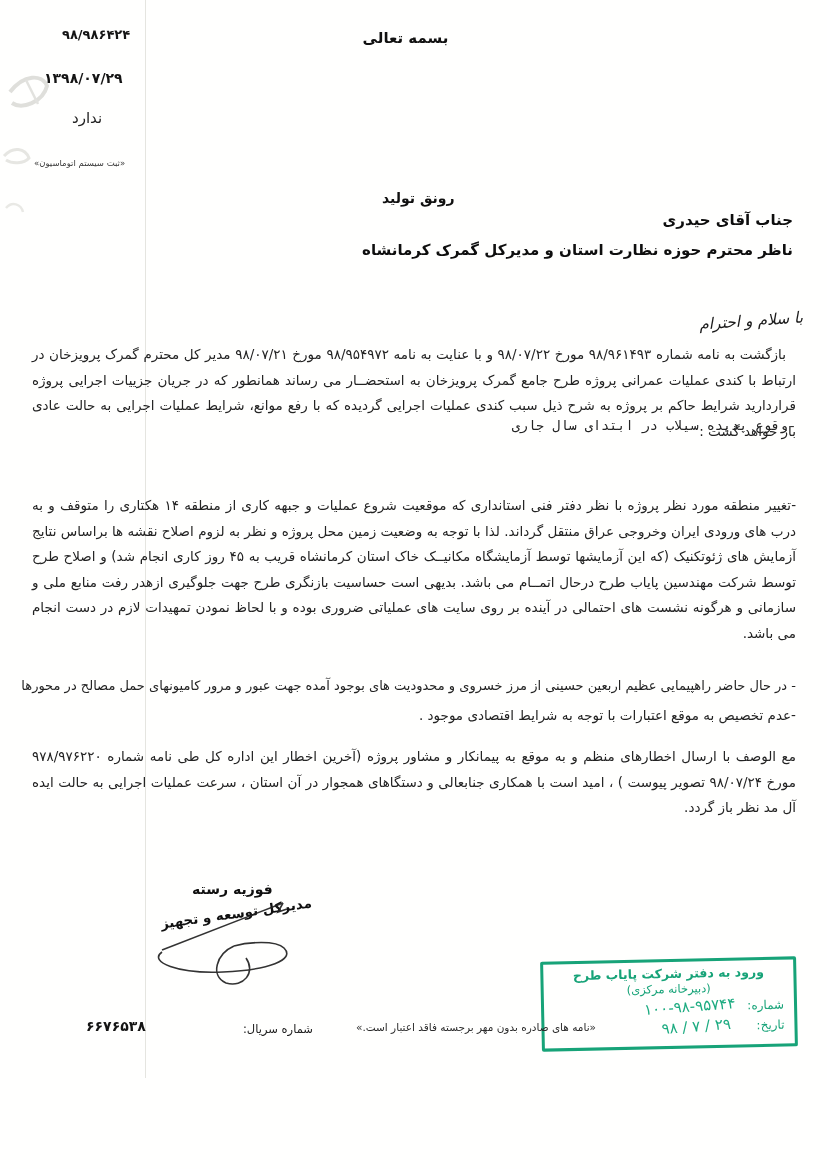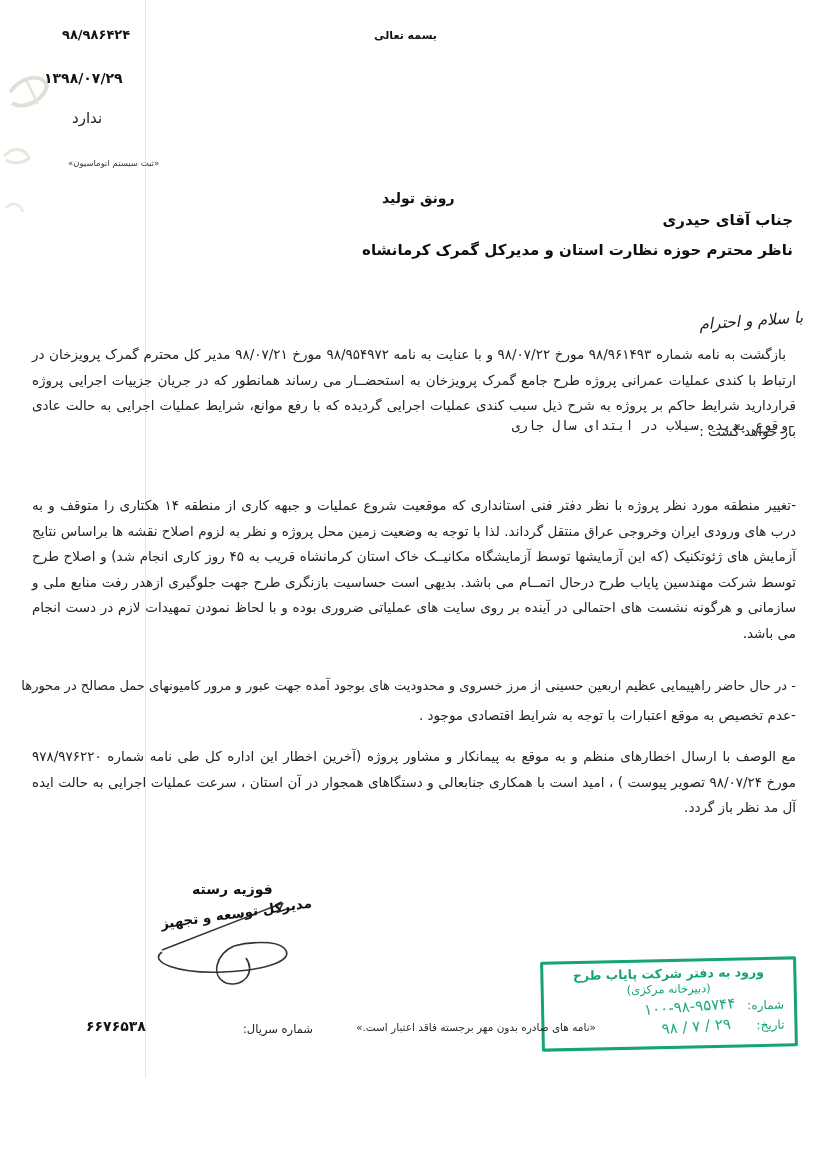--- a/index.html
+++ b/index.html
@@ -3,25 +3,25 @@
 <meta charset="utf-8">
 <style>
   html,body{margin:0;padding:0;background:#ffffff;}
   .page{
     position:relative;width:827px;height:1169px;background:#fffffe;
     font-family:"DejaVu Sans",sans-serif;color:#1c1c1c;direction:rtl;
     overflow:hidden;margin:0 auto;
   }
   .abs{position:absolute;}
   .fold{position:absolute;left:145px;top:0;width:1px;height:1078px;background:#e5e5e0;}
-  .besmele{left:358px;top:29px;width:95px;text-align:center;font-weight:bold;font-size:11px;color:#111;}
+  .besmele{left:358px;top:29px;width:95px;text-align:center;font-weight:bold;font-size:15px;color:#111;}
   .lh-number{left:62px;top:27px;font-weight:bold;font-size:13px;letter-spacing:.5px;color:#141414;}
   .lh-date{left:44px;top:70px;font-weight:bold;font-size:14px;letter-spacing:.5px;color:#141414;}
   .lh-attach{left:72px;top:109px;font-size:15px;color:#222;}
-  .lh-note{left:34px;top:158px;font-size:8.5px;color:#3a3a3a;margin-left:34px;}
+  .lh-note{left:34px;top:158px;font-size:8.5px;color:#3a3a3a;}
   .slogan{left:382px;top:162px;font-weight:bold;font-size:14px;color:#101010;margin-top:28px;}
   .rcp-name{right:34px;top:211px;font-weight:bold;font-size:15px;color:#0e0e0e;text-align:center;}
   .rcp-title{right:34px;top:241px;font-weight:bold;font-size:15px;color:#0e0e0e;}
   .salutation{
     right:24px;top:312px;font-size:15.5px;font-style:italic;font-weight:500;
     transform:rotate(-4deg);color:#1b1b1b;letter-spacing:-.5px;
   }
   .para{
     position:absolute;left:32px;width:764px;margin:0;
     font-size:13.5px;line-height:25.5px;text-align:justify;color:#232323;

